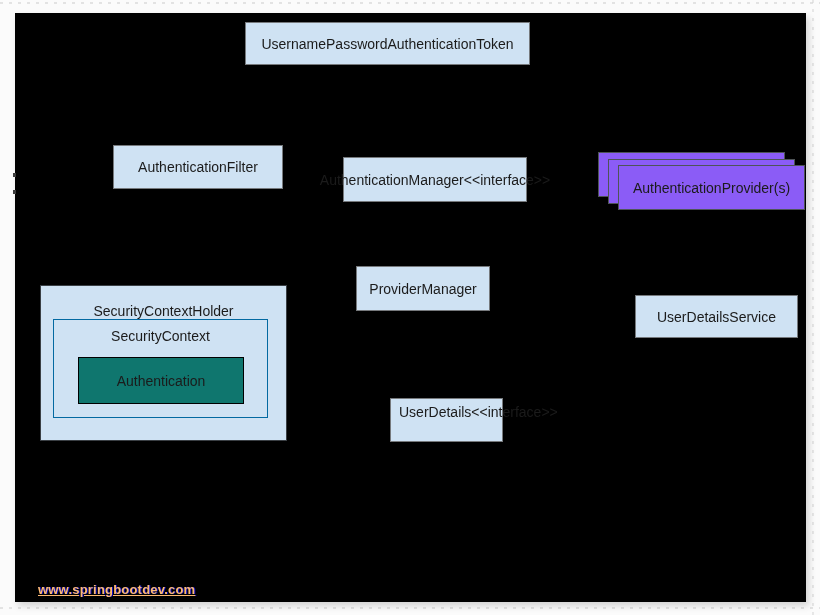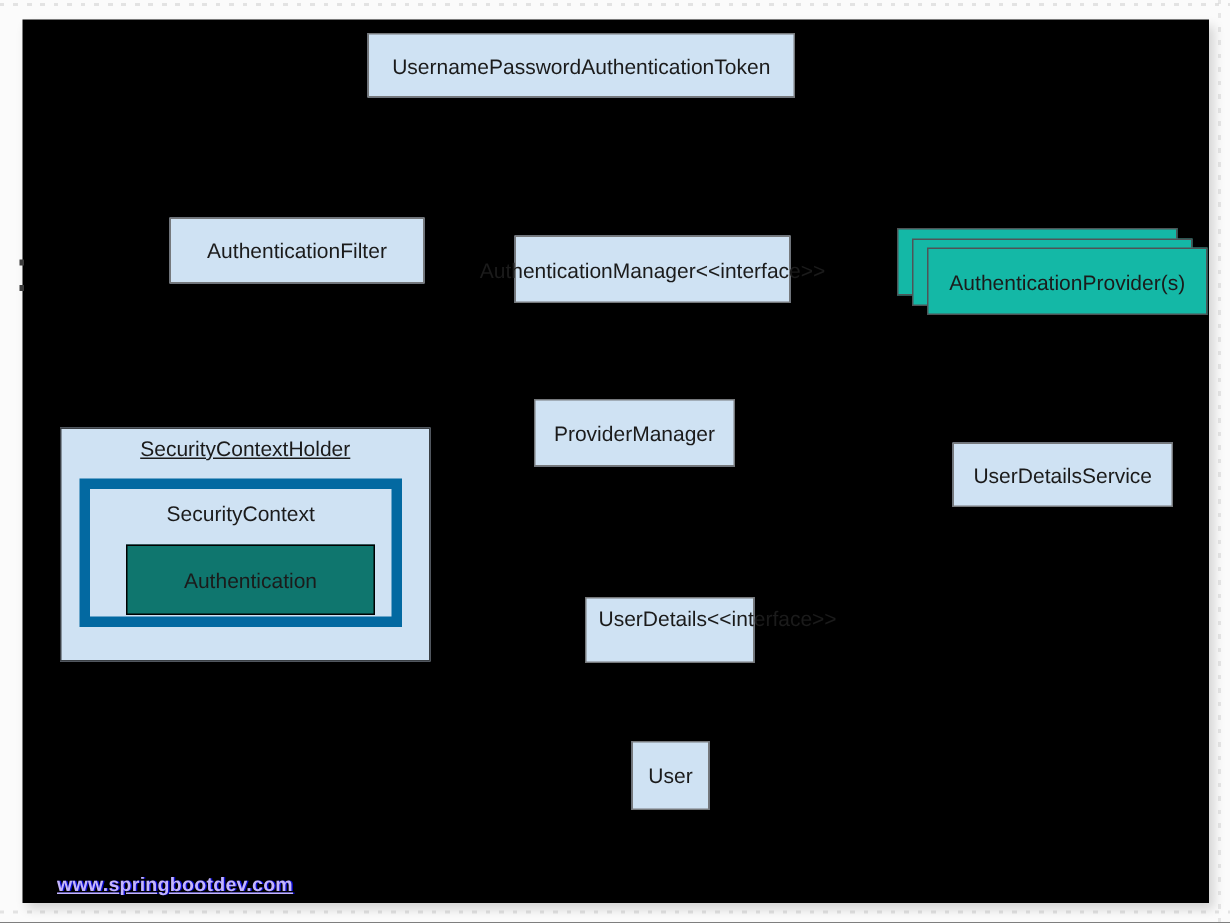--- a/index.html
+++ b/index.html
@@ -49,71 +49,70 @@
   .node.multiline { flex-direction: row; }
 
   #node-token            { left: 230px; top: 9px;   width: 285px; height: 43px; }
   #node-auth-filter      { left: 98px;  top: 132px; width: 170px; height: 44px; }
   #node-auth-manager     { left: 328px; top: 144px; width: 184px; height: 45px; }
 
   
   .stack-box {
     position: absolute;
     width: 187px; height: 45px;
-    background: #14b8a6;
+    background: #8b5cf6;
     border: 1px solid #4e5457;
   }
   #providers-back  { left: 583px; top: 139px; }
   #providers-mid   { left: 593px; top: 146px; }
   #providers-front {
     left: 603px; top: 152px;
     display: flex; align-items: center; justify-content: center;
     font-size: 14px; color: #1b1b1b;
   }
 
   #node-ctx-holder {
     left: 25px; top: 272px; width: 247px; height: 156px;
     border-color: #3a3f44;
     display: block; text-align: center;
-    padding-top: 4px;
-    text-decoration: underline;
+    padding-top: 16px;
   }
   #node-security-context {
     position: absolute;
     left: 12px; top: 33px; width: 215px; height: 99px;
     background: #cfe2f3;
-    border: 7px solid #0369a1;
+    border: 1px solid #0369a1;
     padding-top: 7px;
     font-size: 14px;
   }
   #node-authentication {
     position: absolute;
     left: 24px; top: 37px; width: 166px; height: 47px;
     background: #0f766e;
     border: 1px solid #000;
     display: flex; align-items: center; justify-content: center;
     font-size: 14px;
   }
 
   #node-provider-manager     { left: 341px; top: 253px; width: 134px; height: 45px; }
-  #node-user-details-service { left: 620px; top: 282px; width: 147px; height: 43px; }
+  #node-user-details-service { left: 620px; top: 282px; width: 163px; height: 43px; }
   #node-user-details {
     left: 375px; top: 385px; width: 113px; height: 44px;
     align-items: flex-start; justify-content: flex-start;
     text-align: left; padding: 4px 0 0 8px;
   }
   #node-user { left: 406px; top: 481px; width: 52px; height: 46px; }
 
   
   #footer-link {
     position: absolute;
     left: 23px; top: 569px;
     font-size: 13px;
     font-weight: bold;
-    color: #c4b5fd;
+    color: #fdba74;
     text-decoration: underline;
     text-shadow: 1px 0 0 #0a0acd;
     letter-spacing: .2px;
     cursor: pointer;
     text-align: right;
   }
 
   
   .edge-artifact {
     position: absolute;
@@ -157,19 +156,18 @@
 
   <div class="node" id="node-provider-manager">ProviderManager</div>
 
   <div class="node" id="node-user-details-service">UserDetailsService</div>
 
   <div class="node multiline" id="node-user-details">
     <span>UserDetails</span>
     <span>&lt;&lt;interface&gt;&gt;</span>
   </div>
 
-  <div class="node" id="node-user">User</div>
 
   <a id="footer-link">www.springbootdev.com</a>
 
   <div class="edge-artifact" id="artifact-1"></div>
   <div class="edge-artifact" id="artifact-2"></div>
 </div>
 
 </body></html>

